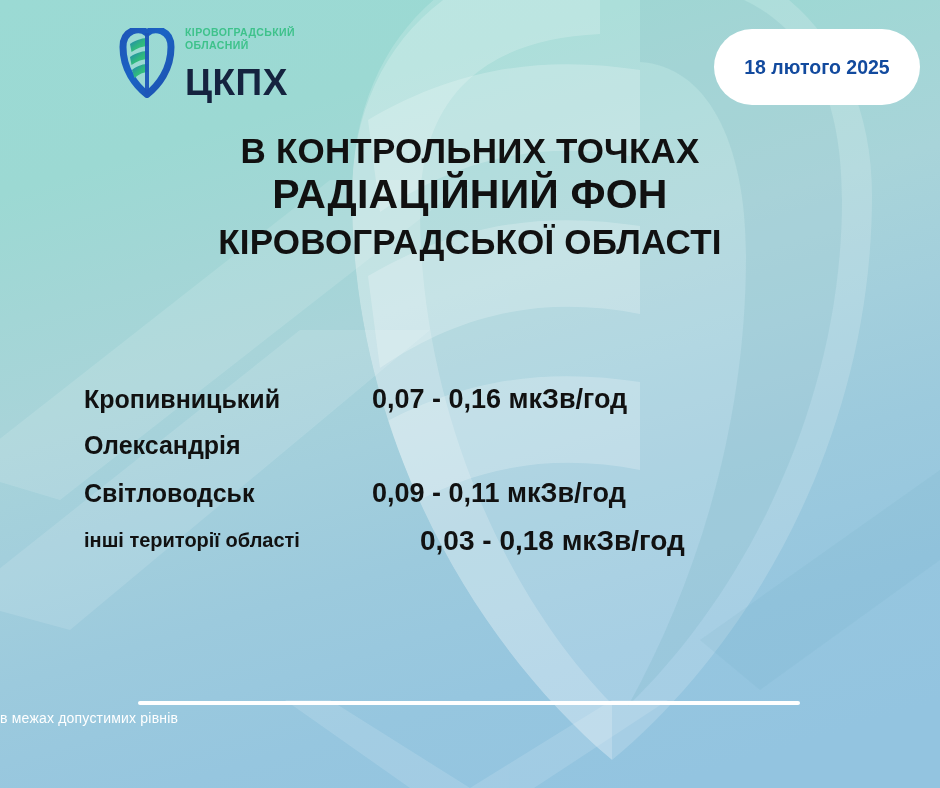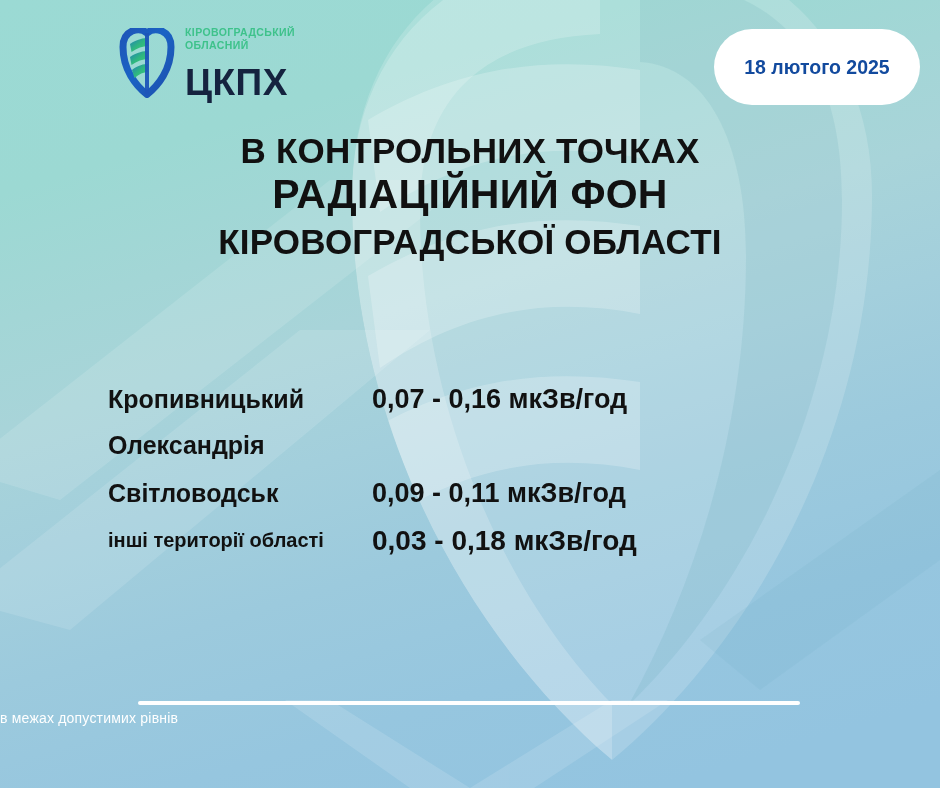--- a/index.html
+++ b/index.html
@@ -123,40 +123,41 @@
     top: 384px;
     width: 940px;
   }
   .meas-row {
     display: flex;
     align-items: baseline;
     height: 47px;
   }
   .meas-place {
     width: 372px;
-    padding-left: 108px;
+    padding-left: 84px;
     box-sizing: border-box;
     font-size: 25px;
     font-weight: bold;
     color: #111111;
     white-space: nowrap;
   }
   .meas-value {
     font-size: 27px;
     font-weight: bold;
     color: #111111;
     white-space: nowrap;
   }
   .meas-row.small .meas-place {
     font-size: 20px;
     position: relative;
     top: -3px;
   }
   .meas-row.small .meas-value {
     font-size: 28px;
+    margin-left: 48px;
   }
 
   
   .footer-divider {
     position: absolute;
     left: 138px;
     top: 701px;
     width: 662px;
     height: 4px;
     background: #ffffff;

